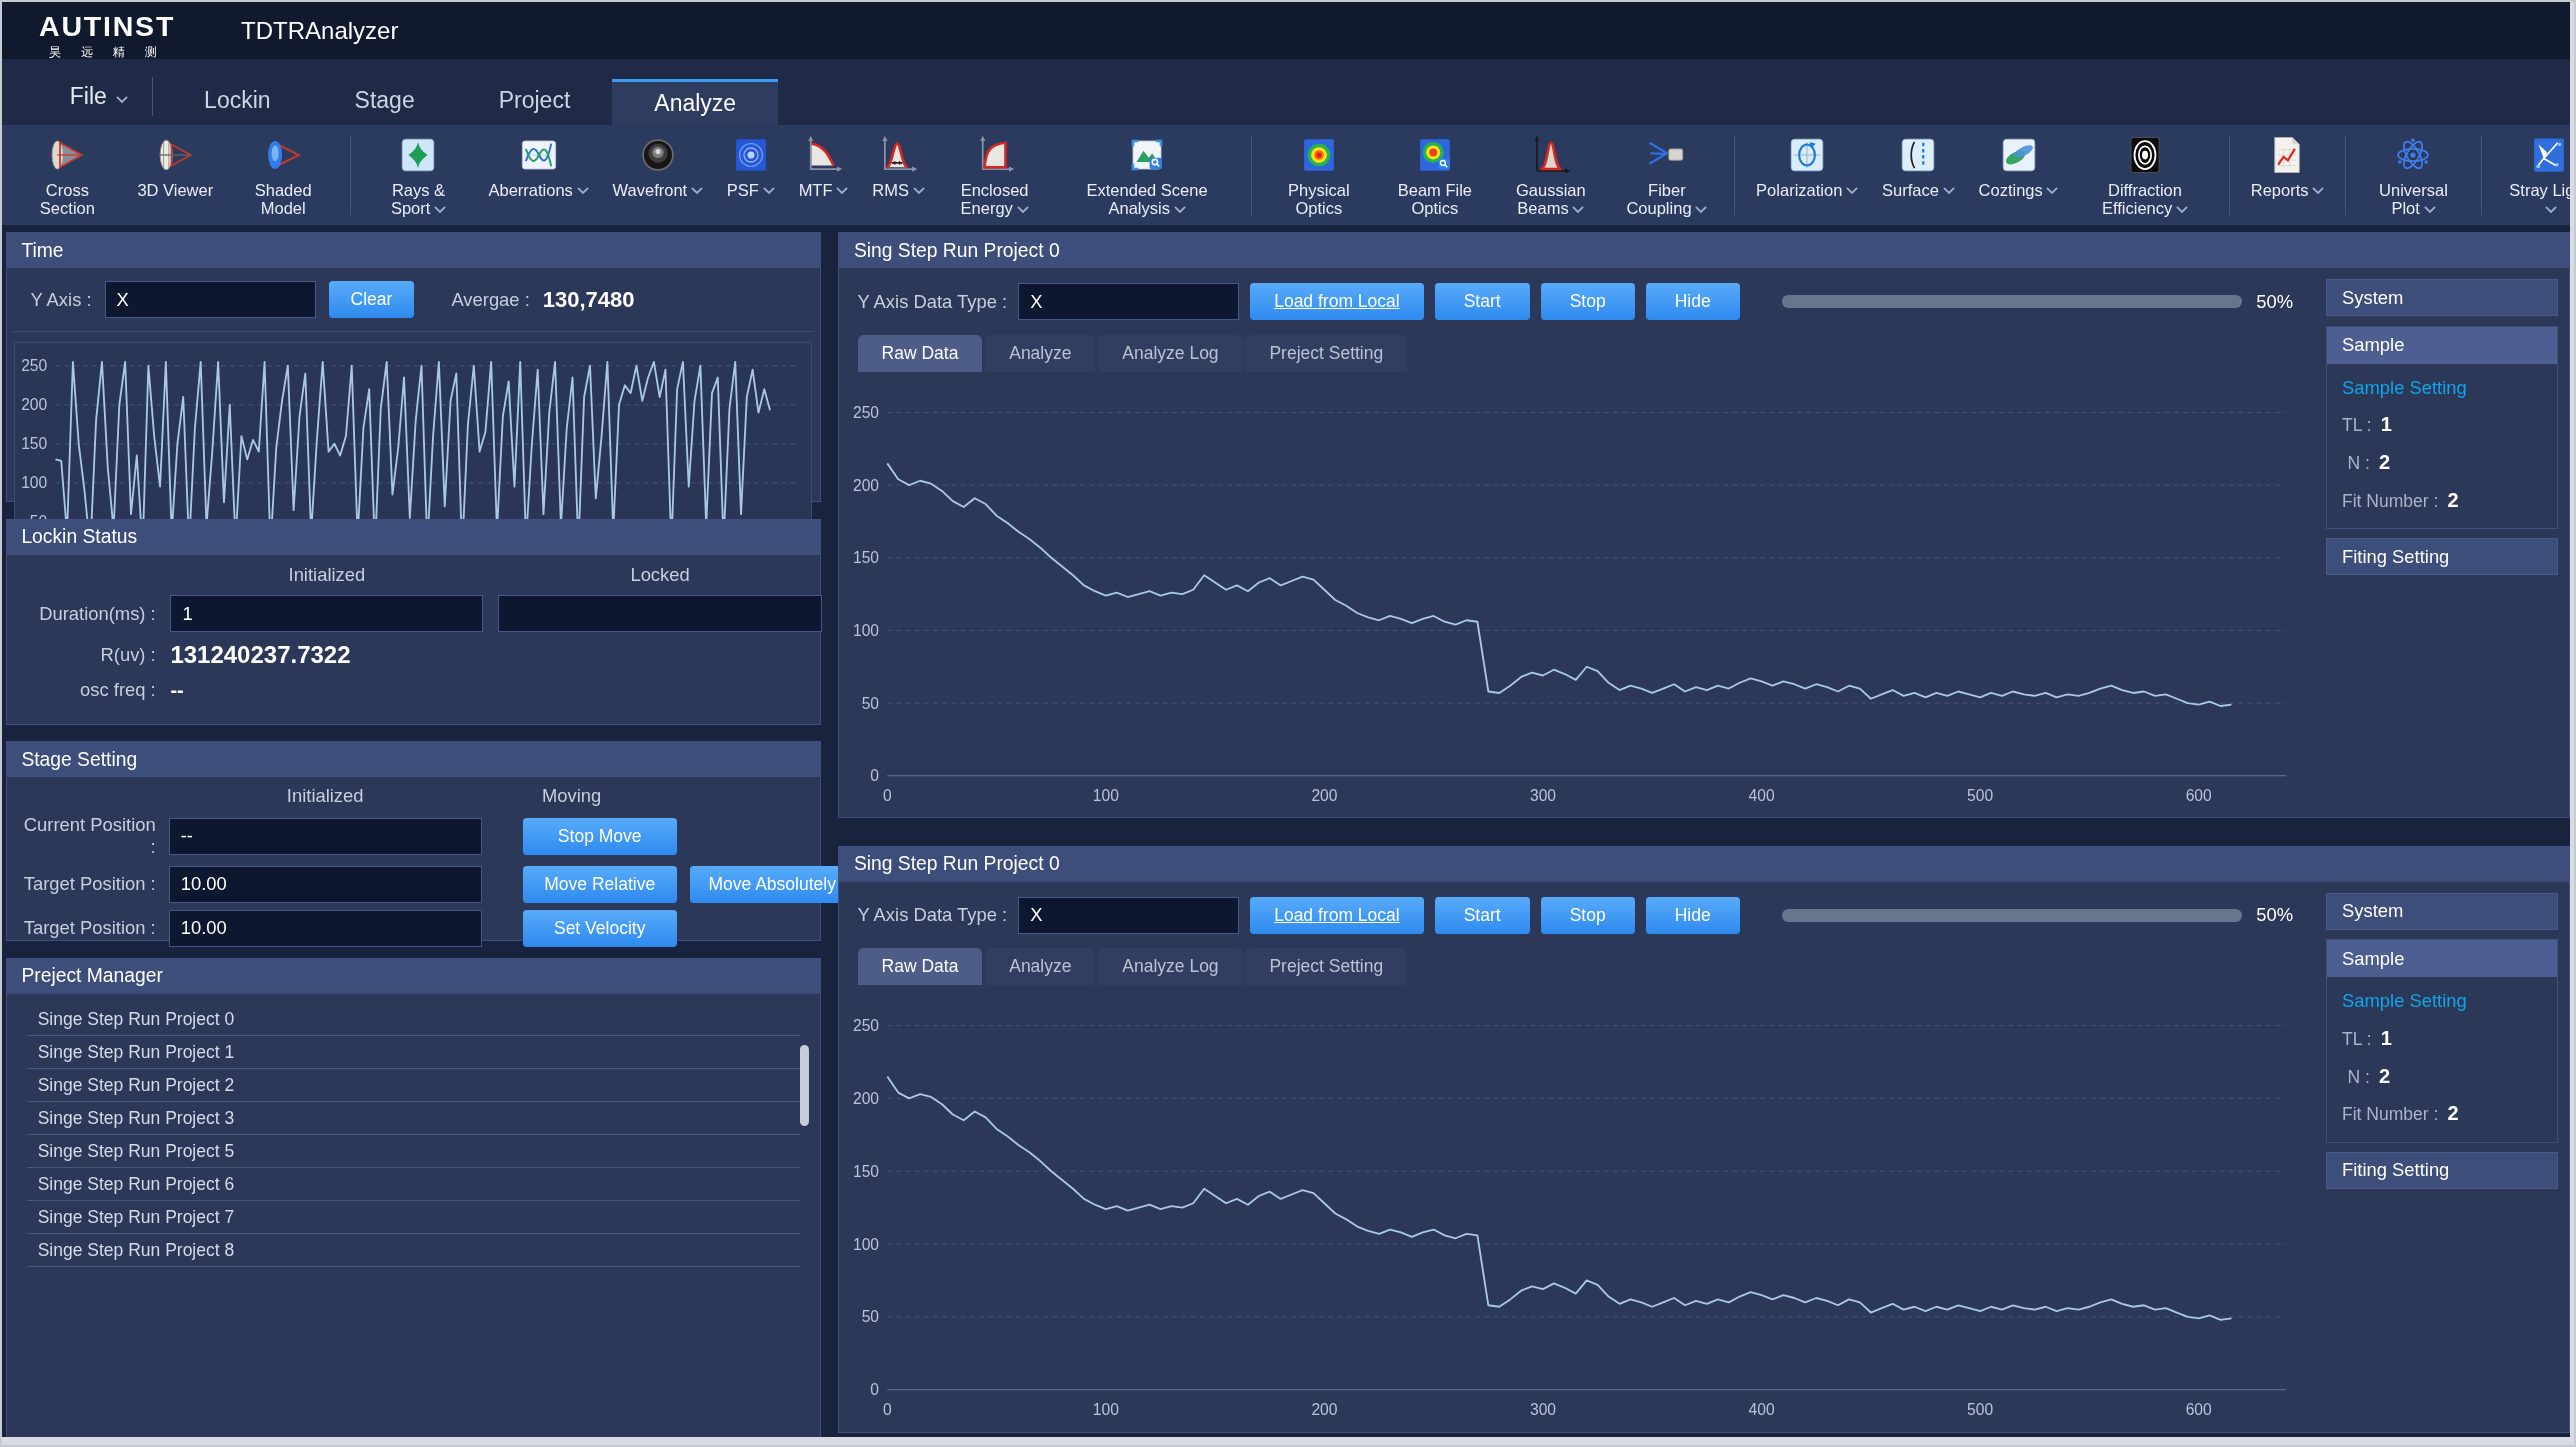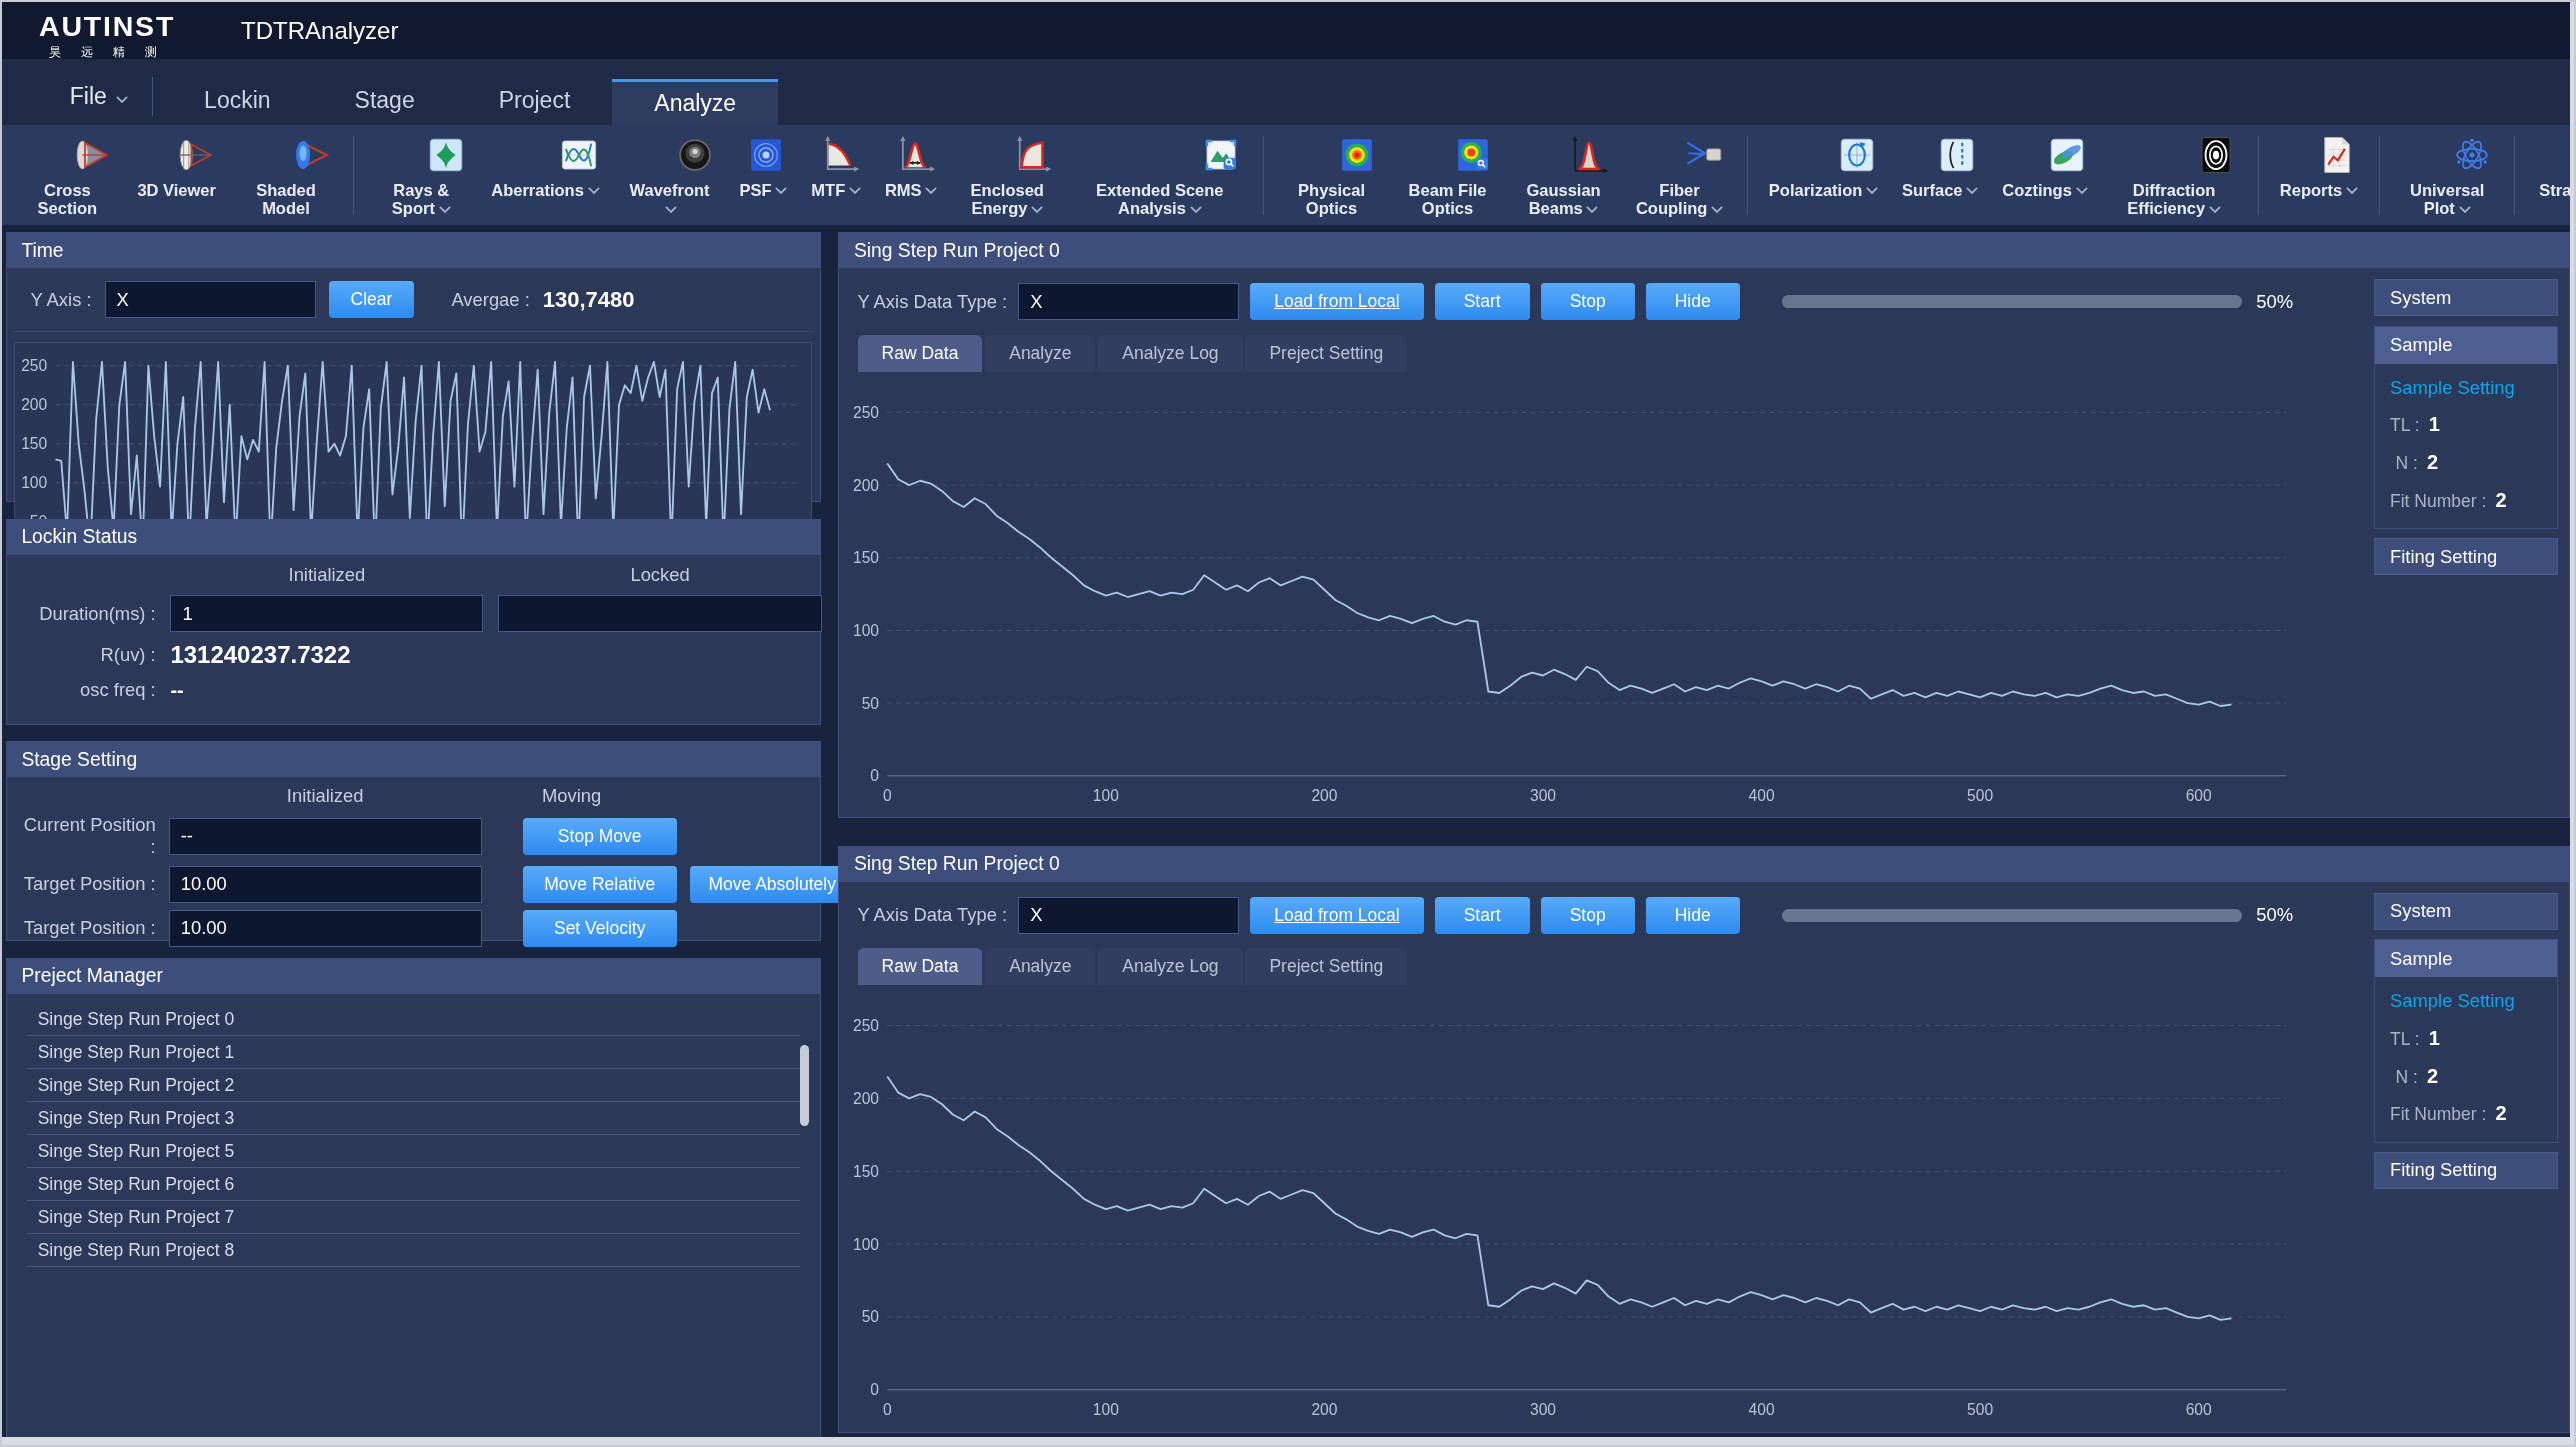--- a/index.html
+++ b/index.html
@@ -21,22 +21,22 @@
                padding:0 24px 0 0; align-self:center; margin-top:9.2px; cursor:default; }
   .file-item .icon { width:27.6px; height:27.6px; display:inline-flex; }
   .menu-divider { width:0.9px; height:39px; background:#46557e; align-self:center; margin:9.2px 9.2px 0 0; }
   .menu-tabs { display:flex; align-items:flex-end; height:100%; }
   .mtab { color:#cdd5e4; font-size:23px; padding:0 42px; height:46px; line-height:42px; cursor:default; }
   .mtab.active { background:#2e3c60; border-top:3.7px solid #3e9af0; color:#fff; }
 
   
   .toolbar { height:100px; background:#2b3a5f; display:flex; align-items:flex-start;
              padding:9.2px 0 0 7.4px; overflow:hidden; white-space:nowrap; }
-  .tb-item { display:inline-flex; flex-direction:column; align-items:flex-end; padding:0 12px;
-             max-width:116px; flex:0 0 auto; cursor:default;font-weight:bold; }
+  .tb-item { display:inline-flex; flex-direction:column; align-items:center; padding:0 12px;
+             max-width:116px; flex:0 0 auto; cursor:default; }
   .tb-item .tb-icon { width:42px; height:42px; }
   .tb-item .tb-icon svg { width:42px; height:42px; }
   .tb-label { margin-top:4.6px; font-size:16.5px; line-height:1.12; color:#e9edf5; text-align:center;
               white-space:normal; }
   .tb-label .chev { display:inline-block; margin-left:3.7px; }
   .tb-divider { width:0.9px; height:79px; background:#46567e; margin:1.8px 9.2px 0 9.2px; flex:0 0 auto; }
   [data-name="toolbar-item-extended-scene-analysis"] { max-width:189px; }
   [data-name="toolbar-item-diffraction-efficiency"]  { max-width:149px; }
   [data-name="toolbar-item-aberrations"], [data-name="toolbar-item-polarization"] { max-width:138px; }
 
@@ -101,21 +101,21 @@
   .progress-track { width:460px; height:13px; border-radius:6.4px; background:#68758f; overflow:hidden; }
   .progress-fill { height:100%; border-radius:6.4px; background:linear-gradient(90deg,#2f86ec,#5fb2fa); }
   .progress-label { color:#fff; font-size:18.4px; margin-left:14.7px; }
   .run-tabs { display:flex; margin:5.5px 0 0 18.4px; }
   .rtab { height:37px; display:flex; align-items:center; padding:0 24px; font-size:17.5px;
           background:#323e60; color:#bac3d6; border-radius:5.5px 5.5px 0 0; margin-right:2.8px; cursor:default; }
   .rtab.active { background:#4d5d88; color:#fff; }
   .run-chart { flex:1; margin:1.8px 11px 9.2px 5.5px; }
 
   
-  .run-side { position:absolute; right:11px; top:46px; width:184px; display:flex;
+  .run-side { position:absolute; right:11px; top:46px; width:232px; display:flex;
               flex-direction:column; gap:9.2px; }
   .side-h { height:37px; background:#3e4e7a; border:0.9px solid #4a5a8a; color:#fff; font-size:18.4px;
             display:flex; align-items:center; padding:0 14.7px; }
   .sample-group { border:0.9px solid #3f4f7d; background:#2c3857; }
   .sample-h { height:37px; background:#4d5f90; color:#fff; font-size:18.4px; display:flex;
               align-items:center; padding:0 14.7px; }
   .sample-body { padding:13px 14.7px 16.5px 14.7px; display:flex; flex-direction:column; gap:14.7px; }
   .side-row { font-size:17.5px; color:#aab4c8; }
   .side-row .bold-val { font-size:20px; margin-left:9.2px; }
   .sample-setting-lbl { color:#0ea5e9; font-size:18.4px; }

